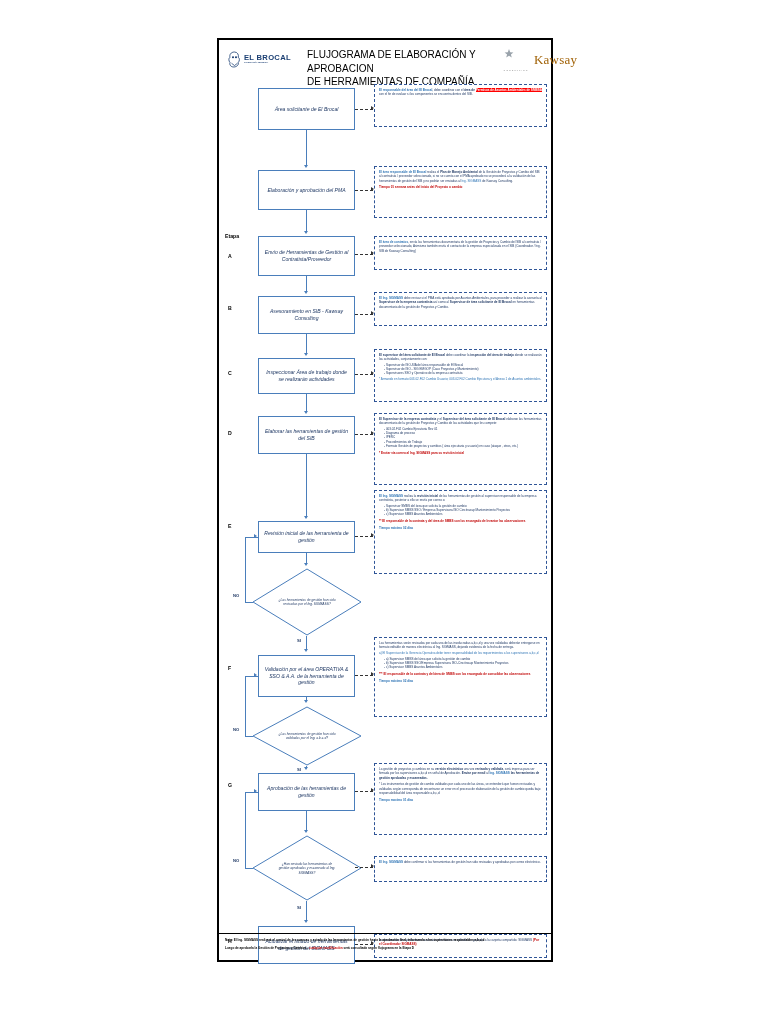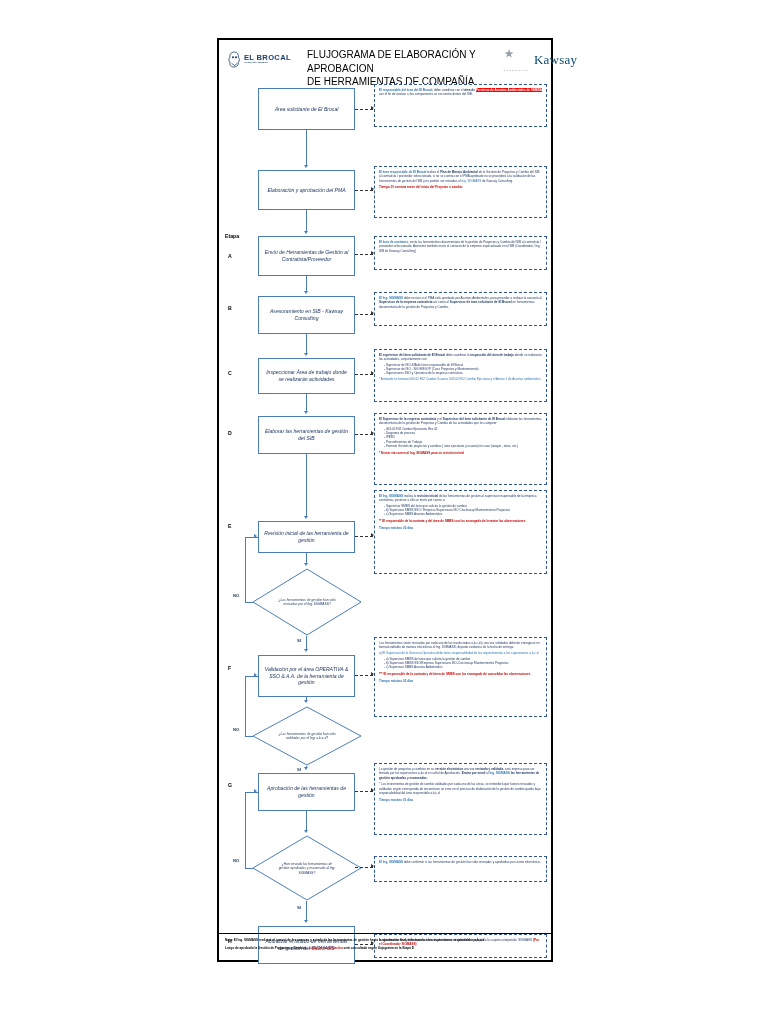--- a/index.html
+++ b/index.html
@@ -18,21 +18,21 @@
   #header{ position:absolute; left:0; top:0; width:100%; height:36px; }
   #logo-brocal{ position:absolute; left:8px; top:9px; width:76px; height:20px;
     display:flex; align-items:center; gap:2px; }
   .brocal-mark{ width:15px; height:17px; flex:0 0 auto; }
   .brocal-text{ font-size:7.6px; font-weight:bold; color:#1b3f73; letter-spacing:.3px;
     line-height:1; }
   .brocal-sub{ font-size:2.4px; color:#1b3f73; letter-spacing:.1px; display:block; }
   #doc-title{ position:absolute; left:88px; top:8px; width:170px; text-align:left;
     font-size:10px; font-weight:normal; color:#000; line-height:1.35; }
   #logo-kawsay{ position:absolute; right:6px; top:10px; width:58px; text-align:center; }
-  .kaw-text{ font-size:13px; color:#0c4a6e; font-family:"Liberation Serif", serif;
+  .kaw-text{ font-size:13px; color:#a16207; font-family:"Liberation Serif", serif;
     letter-spacing:.2px; line-height:1;margin-left:47px; }
   .kaw-sub{ font-size:2.3px; color:#8a8a8a; letter-spacing:1px; display:block; margin-top:1px;}
   .kaw-bird{ position:absolute; left:17px; top:-1px; }
 
   
   .stage-label{ position:absolute; font-size:5.2px; font-weight:bold; color:#000;
     width:26px; text-align:left; }
   #etapa-word{ position:absolute; left:6px; top:193px; font-size:5.2px;
     font-weight:bold; color:#000; }
 

